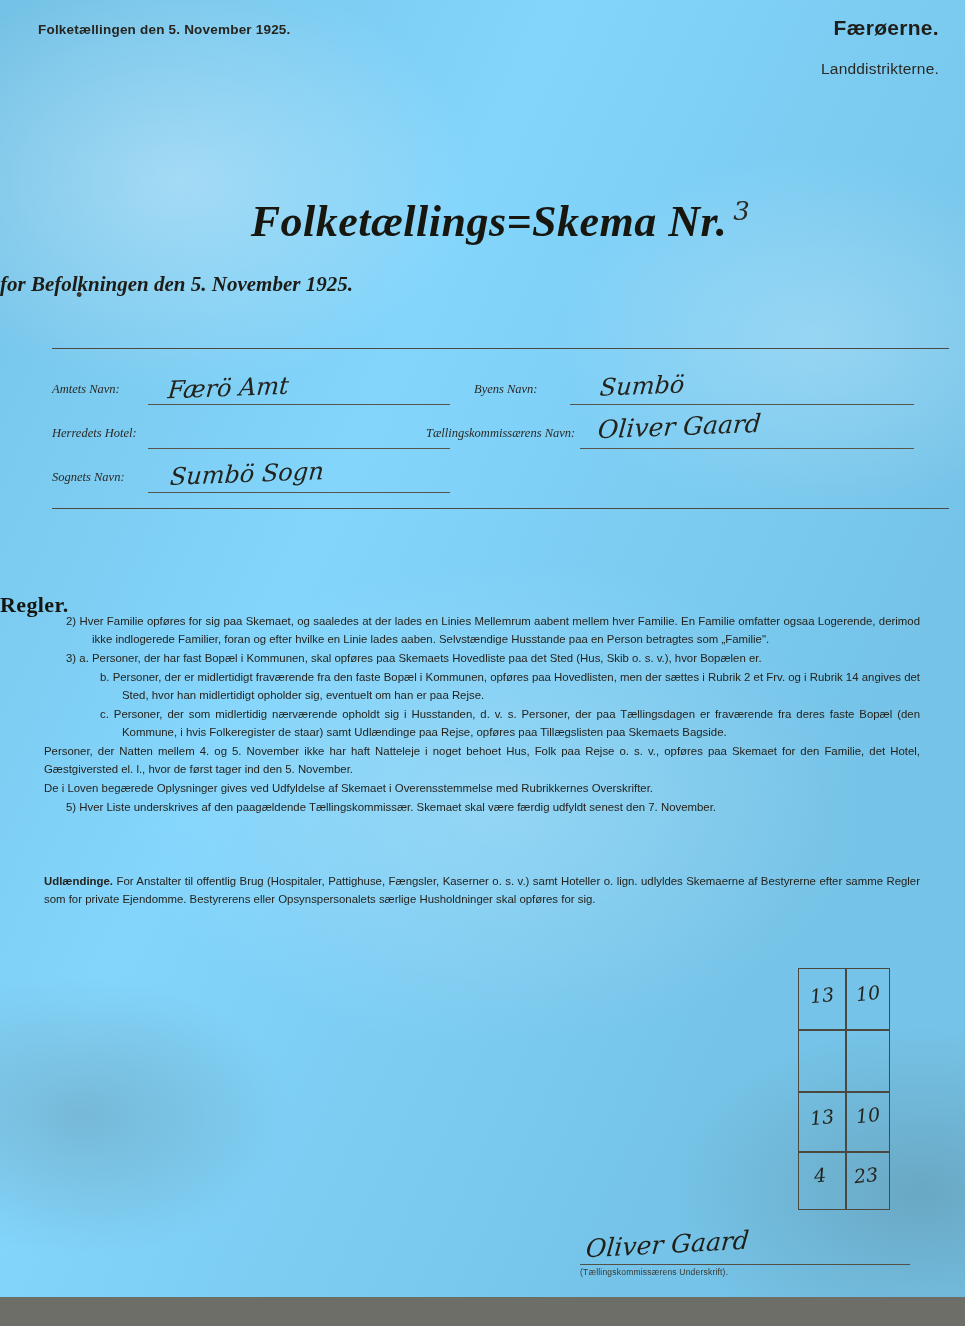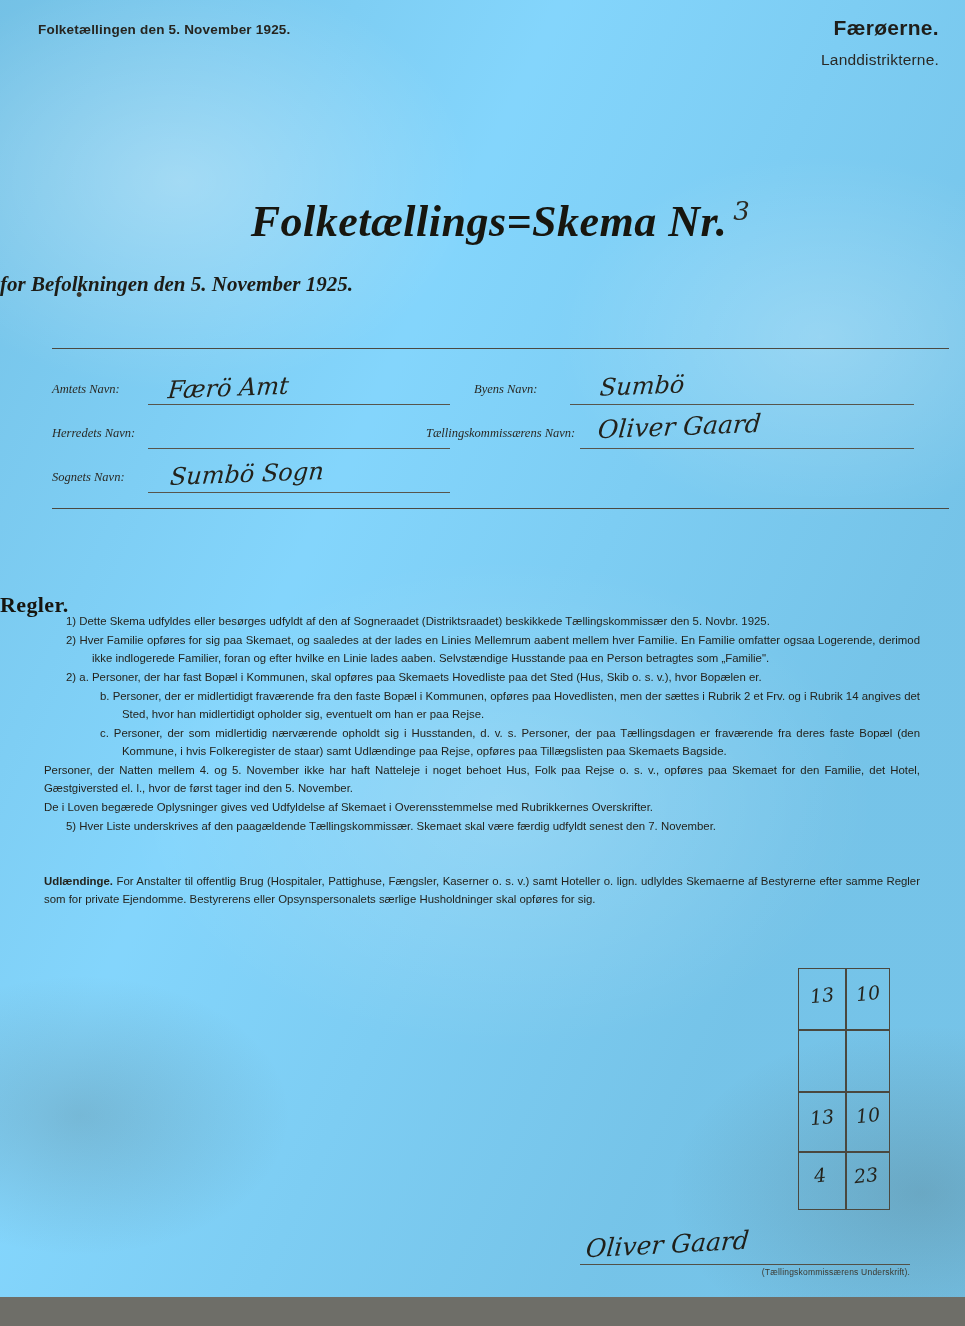--- a/index.html
+++ b/index.html
@@ -49,21 +49,21 @@
   }
   .hdr-right .l1 {
     font-size: 21px;
     font-weight: bold;
     color: #1f1e1a;
     letter-spacing: 0.3px;
   }
   .hdr-right .l2 {
     font-size: 15.5px;
     color: #2a2925;
-    margin-top: 11px;
+    margin-top: 20px;
     letter-spacing: 0.2px;
   }
 
   .title {
     position: absolute;
     left: 0; right: 0; top: 196px;
     text-align: center;
     font-family: "Liberation Serif", serif;
     font-weight: bold;
     font-style: italic;
@@ -198,21 +198,21 @@
     position: absolute;
     left: 6px; top: -4px;
     font-family: "DejaVu Serif", serif;
     font-style: italic;
     font-size: 25px;
     color: #201f19;
     transform: rotate(-3deg) skewX(-8deg);
     white-space: nowrap;
   }
   .signature .sigcap {
-    text-align: right;
+    text-align: left;
     font-size: 8.5px;
     color: #3a382f;
     margin-top: 2px;
     letter-spacing: 0.2px;
   }
 </style>
 </head>
 <body>
 
 <div class="page">
@@ -241,43 +241,42 @@
       <span class="flabel" style="left:0;">Amtets Navn:</span>
       <span class="fline" style="left:96px; width:302px; top:8px;"></span>
       <span class="hw" style="left:116px; top:4px; font-size:24px;">Færö Amt</span>
 
       <span class="flabel" style="left:422px;text-align:right;">Byens Navn:</span>
       <span class="fline" style="left:518px; width:344px; top:8px;"></span>
       <span class="hw" style="left:548px; top:2px; font-size:24px;">Sumbö</span>
     </div>
 
     <div class="frow">
-      <span class="flabel" style="left:0;">Herredets Navn:</span>
+      <span class="flabel" style="left:0;">Herredets Hotel:</span>
       <span class="fline" style="left:96px; width:302px; top:8px;"></span>
       <span class="hw" style="left:116px; top:4px; font-size:23px;"></span>
 
       <span class="flabel" style="left:374px;">Tællingskommissærens Navn:</span>
       <span class="fline" style="left:528px; width:334px; top:8px;"></span>
       <span class="hw" style="left:546px; top:-2px; font-size:25px;">Oliver Gaard</span>
     </div>
 
     <div class="frow">
       <span class="flabel" style="left:0;">Sognets Navn:</span>
       <span class="fline" style="left:96px; width:302px; top:8px;"></span>
       <span class="hw" style="left:118px; top:2px; font-size:24px;">Sumbö Sogn</span>
     </div>
 
   </div>
 
   <div class="regler-h">Regler.</div>
 
   <div class="rules">
-    <p class="ind1">1) Dette Skema udfyldes eller besørges udfyldt af den af Sogneraadet (Distriktsraadet) beskikkede Tællingskommissær den 5. Novbr. 1925.</p>
     <p class="ind1">2) Hver Familie opføres for sig paa Skemaet, og saaledes at der lades en Linies Mellemrum aabent mellem hver Familie. En Familie omfatter ogsaa Logerende, derimod ikke indlogerede Familier, foran og efter hvilke en Linie lades aaben. Selvstændige Husstande paa en Person betragtes som „Familie".</p>
-    <p class="ind1">2) a. Personer, der har fast Bopæl i Kommunen, skal opføres paa Skemaets Hovedliste paa det Sted (Hus, Skib o. s. v.), hvor Bopælen er.</p>
+    <p class="ind1">3) a. Personer, der har fast Bopæl i Kommunen, skal opføres paa Skemaets Hovedliste paa det Sted (Hus, Skib o. s. v.), hvor Bopælen er.</p>
     <p class="ind2">b. Personer, der er midlertidigt fraværende fra den faste Bopæl i Kommunen, opføres paa Hovedlisten, men der sættes i Rubrik 2 et Frv. og i Rubrik 14 angives det Sted, hvor han midlertidigt opholder sig, eventuelt om han er paa Rejse.</p>
     <p class="ind2">c. Personer, der som midlertidig nærværende opholdt sig i Husstanden, d. v. s. Personer, der paa Tællingsdagen er fraværende fra deres faste Bopæl (den Kommune, i hvis Folkeregister de staar) samt Udlændinge paa Rejse, opføres paa Tillægslisten paa Skemaets Bagside.</p>
     <p class="ind0">Personer, der Natten mellem 4. og 5. November ikke har haft Natteleje i noget behoet Hus, Folk paa Rejse o. s. v., opføres paa Skemaet for den Familie, det Hotel, Gæstgiversted el. l., hvor de først tager ind den 5. November.</p>
     <p class="ind0">De i Loven begærede Oplysninger gives ved Udfyldelse af Skemaet i Overensstemmelse med Rubrikkernes Overskrifter.</p>
     <p class="ind1">5) Hver Liste underskrives af den paagældende Tællingskommissær. Skemaet skal være færdig udfyldt senest den 7. November.</p>
   </div>
 
   <div class="anm">
     <b>Udlændinge.</b>
     <span>For Anstalter til offentlig Brug (Hospitaler, Pattighuse, Fængsler, Kaserner o. s. v.) samt Hoteller o. lign. udlyldes Skemaerne af Bestyrerne efter samme Regler som for private Ejendomme. Bestyrerens eller Opsynspersonalets særlige Husholdninger skal opføres for sig.</span>

